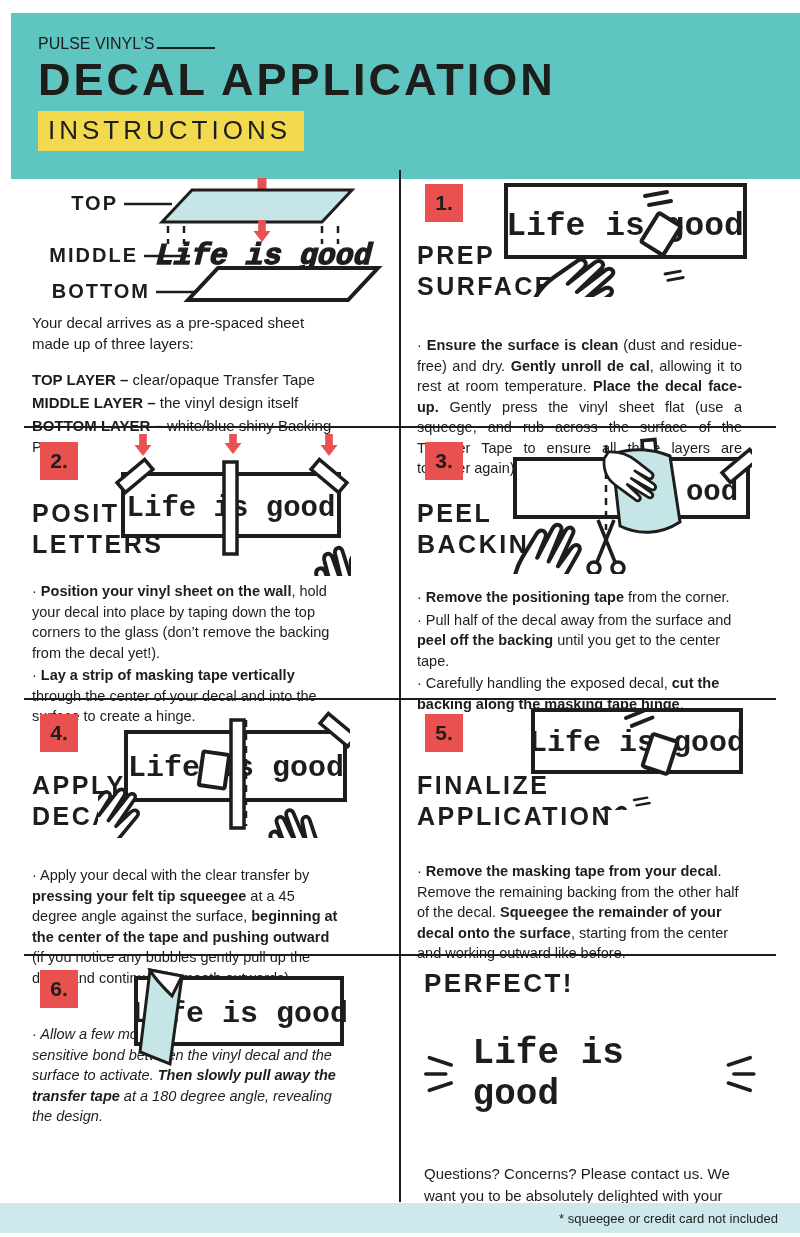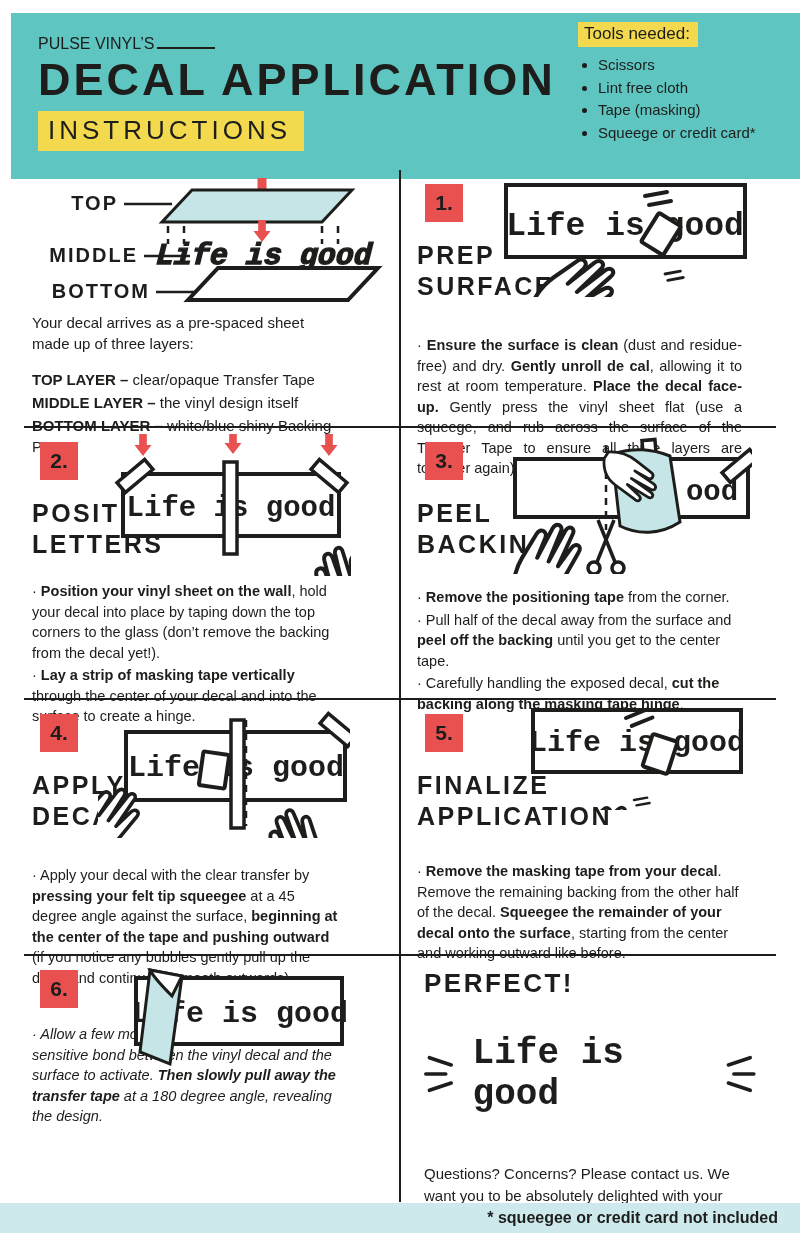--- a/index.html
+++ b/index.html
@@ -40,21 +40,21 @@
   .sheet{fill:#c6e5e6;stroke:#1d1d1b;stroke-width:3;}
   
   .perfect-title{margin:12px 0 0 0;font-size:26px;font-weight:bold;letter-spacing:2.5px;}
   .perfect-decal{display:flex;align-items:center;justify-content:center;gap:16px;margin-top:34px;}
   .perfect-decal .big{font-family:"Liberation Mono",monospace;font-weight:bold;font-size:36px;}
   .perfect-text{margin-top:48px;font-size:15px;line-height:1.45;padding-right:16px;}
   .perfect-text p{margin:0 0 20px 0;}
   
   .footbar{position:absolute;left:0;top:1203px;width:800px;height:30px;background:#cde9ec;
            display:flex;align-items:center;justify-content:flex-end;padding-right:22px;
-           box-sizing:border-box;font-size:16px;font-weight:bold;}
+           box-sizing:border-box;font-size:13px;}
 </style>
 </head>
 <body>
 
 <div class="page">
 
   <svg width="0" height="0" style="position:absolute" aria-hidden="true">
     <defs>
       <path id="hand" fill="#fff" stroke="#1d1d1b" stroke-width="5" stroke-linejoin="round" d="M16,112 C7,95 5,78 9,60 L17,26 C19,17 29,18 29,27 L27,54 L34,13 C36,4 46,5 45,14 L42,54 L50,11 C52,2 62,4 60,13 L55,56 L64,29 C67,20 77,23 74,32 L65,76 C61,98 47,108 30,114 Z"></path>
       <rect id="tape" x="-18" y="-6.5" width="36" height="13" fill="#fff" stroke="#1d1d1b" stroke-width="3.5"></rect>
@@ -72,29 +72,20 @@
       </g>
     </defs>
   </svg>
 
   <header class="hdr" style="background:#5ec5c1;padding:22px 0 0 27px;">
     <div>
       <span>PULSE VINYL’S</span><span class="brand-line"></span>
     </div>
     <h1 class="title">DECAL APPLICATION</h1>
     <div class="subtitle ybg">INSTRUCTIONS</div>
-    <aside class="tools">
-      <div class="tools-title ybg">Tools needed:</div>
-      <ul>
-          <li>Scissors</li>
-          <li>Lint free cloth</li>
-          <li>Tape (masking)</li>
-          <li>Squeege or credit card*</li>
-        </ul>
-    </aside>
   </header>
 
   <div class="vline"></div>
   <div class="hline" style="top:426px"></div>
   <div class="hline" style="top:698px"></div>
   <div class="hline" style="top:954px"></div>
 
   <section class="panel" style="left:0;top:170px;height:256px;">
     <svg class="illus" style="left:0;top:8px;" width="400" height="124" viewBox="0 0 400 124">
       <use href="#arrow" transform="translate(262,-2)"></use>

